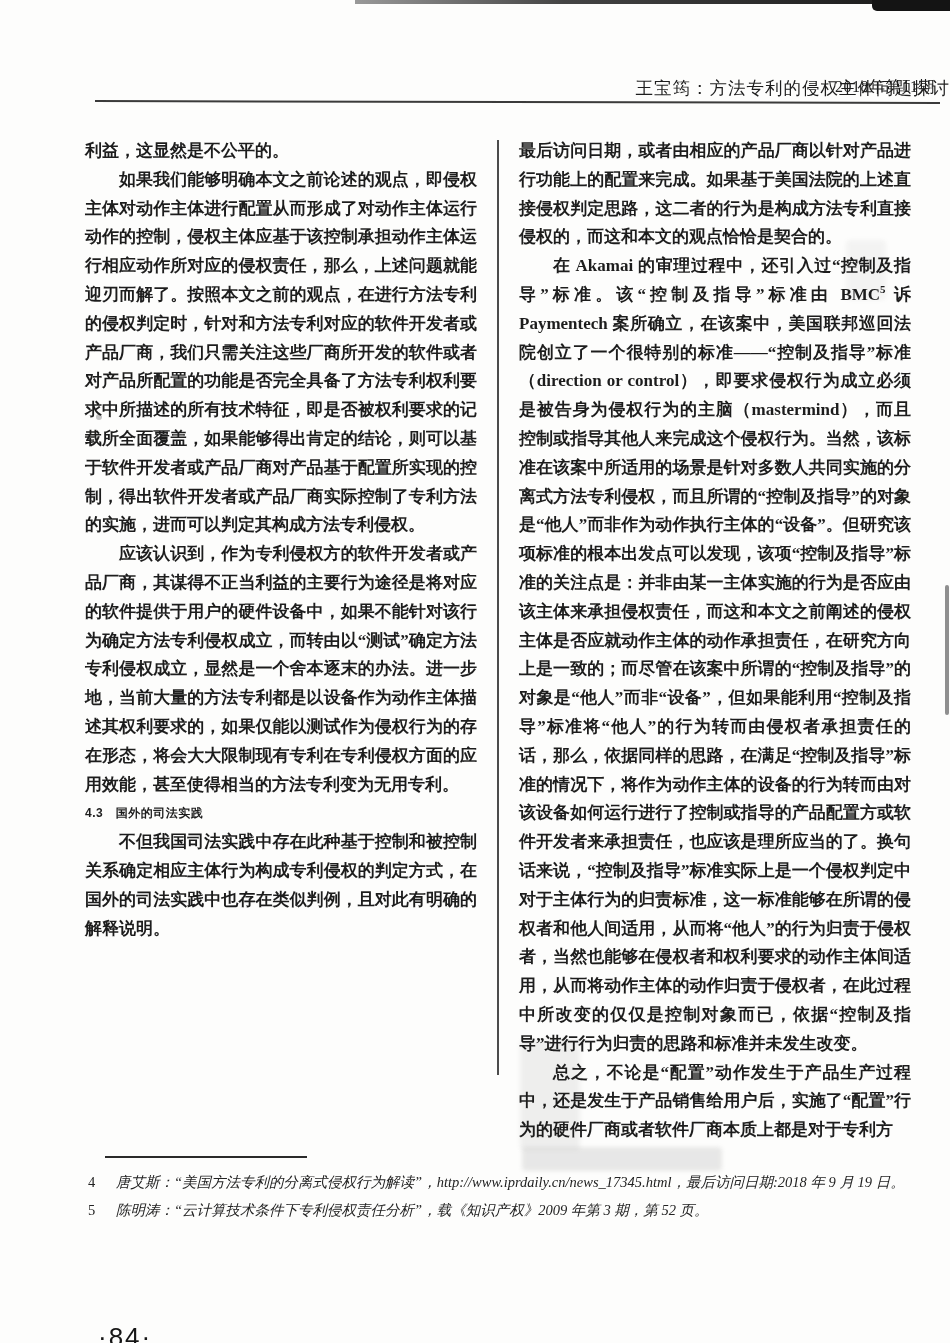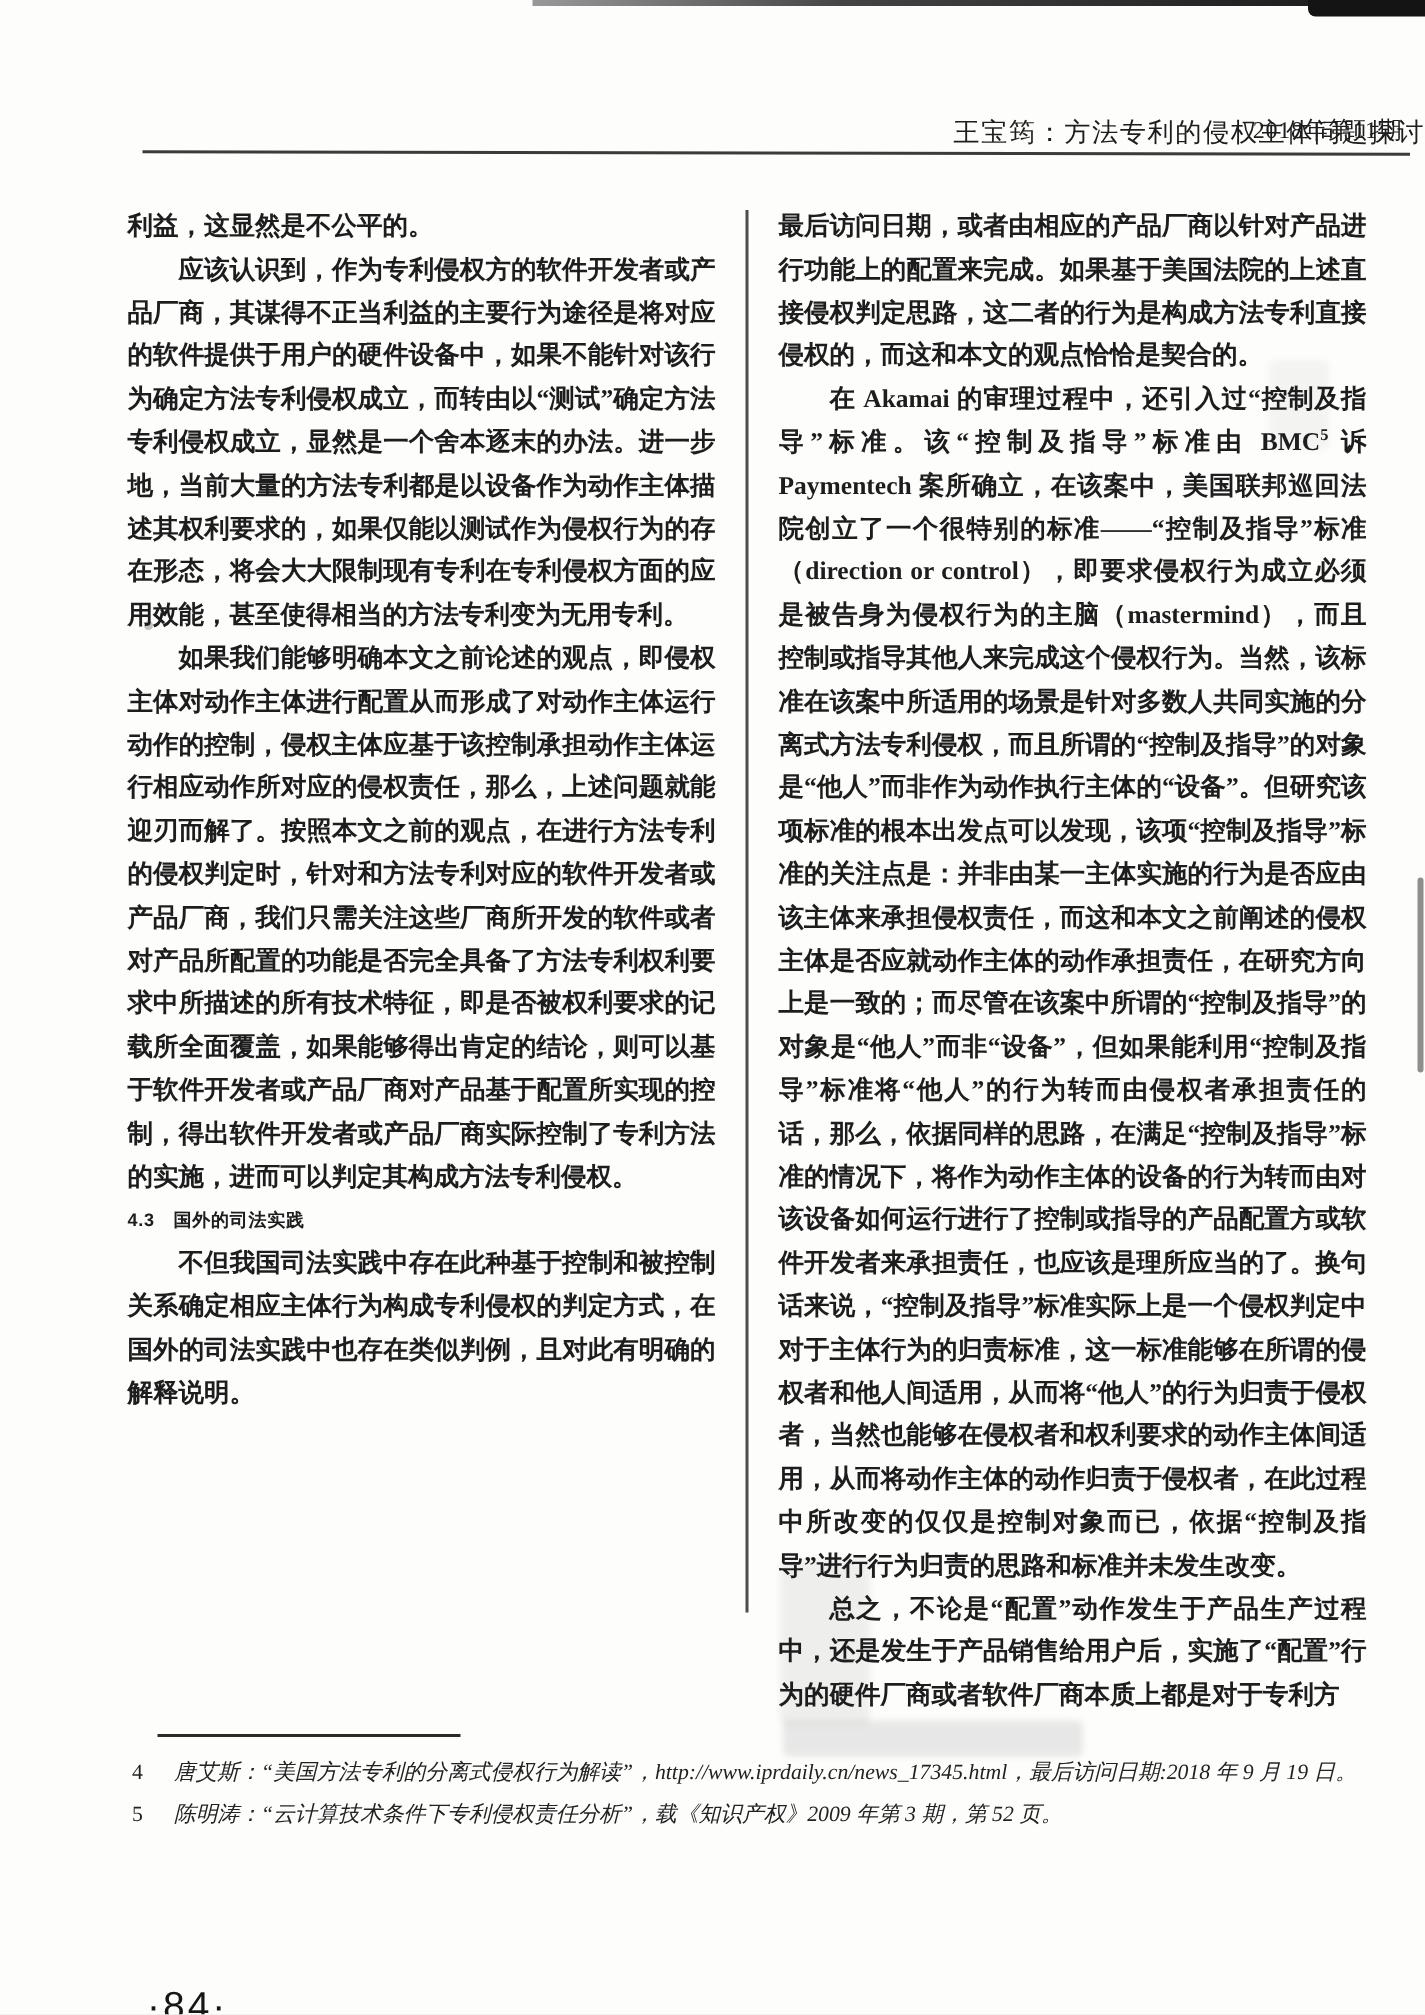--- a/index.html
+++ b/index.html
@@ -97,22 +97,22 @@
   <div class="ghost g4"></div>
 
   <div class="header-title">王宝筠：方法专利的侵权主体问题探讨</div>
   <div class="header-issue">2018年第11期</div>
   <div class="header-rule"></div>
 
   <div class="divider"></div>
 
   <div class="col col-left">
     <p class="noindent">利益，这显然是不公平的。</p>
+    <p>如果我们能够明确本文之前论述的观点，即侵权主体对动作主体进行配置从而形成了对动作主体运行动作的控制，侵权主体应基于该控制承担动作主体运行相应动作所对应的侵权责任，那么，上述问题就能迎刃而解了。按照本文之前的观点，在进行方法专利的侵权判定时，针对和方法专利对应的软件开发者或产品厂商，我们只需关注这些厂商所开发的软件或者对产品所配置的功能是否完全具备了方法专利权利要求中所描述的所有技术特征，即是否被权利要求的记载所全面覆盖，如果能够得出肯定的结论，则可以基于软件开发者或产品厂商对产品基于配置所实现的控制，得出软件开发者或产品厂商实际控制了专利方法的实施，进而可以判定其构成方法专利侵权。</p>
     <p>应该认识到，作为专利侵权方的软件开发者或产品厂商，其谋得不正当利益的主要行为途径是将对应的软件提供于用户的硬件设备中，如果不能针对该行为确定方法专利侵权成立，而转由以“测试”确定方法专利侵权成立，显然是一个舍本逐末的办法。进一步地，当前大量的方法专利都是以设备作为动作主体描述其权利要求的，如果仅能以测试作为侵权行为的存在形态，将会大大限制现有专利在专利侵权方面的应用效能，甚至使得相当的方法专利变为无用专利。</p>
-    <p>如果我们能够明确本文之前论述的观点，即侵权主体对动作主体进行配置从而形成了对动作主体运行动作的控制，侵权主体应基于该控制承担动作主体运行相应动作所对应的侵权责任，那么，上述问题就能迎刃而解了。按照本文之前的观点，在进行方法专利的侵权判定时，针对和方法专利对应的软件开发者或产品厂商，我们只需关注这些厂商所开发的软件或者对产品所配置的功能是否完全具备了方法专利权利要求中所描述的所有技术特征，即是否被权利要求的记载所全面覆盖，如果能够得出肯定的结论，则可以基于软件开发者或产品厂商对产品基于配置所实现的控制，得出软件开发者或产品厂商实际控制了专利方法的实施，进而可以判定其构成方法专利侵权。</p>
     <p class="sect-heading">4.3　国外的司法实践</p>
     <p>不但我国司法实践中存在此种基于控制和被控制关系确定相应主体行为构成专利侵权的判定方式，在国外的司法实践中也存在类似判例，且对此有明确的解释说明。</p>
   </div>
 
   <div class="col col-right">
     <p class="noindent">最后访问日期，或者由相应的产品厂商以针对产品进行功能上的配置来完成。如果基于美国法院的上述直接侵权判定思路，这二者的行为是构成方法专利直接侵权的，而这和本文的观点恰恰是契合的。</p>
     <p><span>在 Akamai 的审理过程中，还引入过“控制及指导”标准。该“控制及指导”标准由 BMC</span><sup>5</sup><span> 诉 Paymentech 案所确立，在该案中，美国联邦巡回法院创立了一个很特别的标准——“控制及指导”标准（direction or control），即要求侵权行为成立必须是被告身为侵权行为的主脑（mastermind），而且控制或指导其他人来完成这个侵权行为。当然，该标准在该案中所适用的场景是针对多数人共同实施的分离式方法专利侵权，而且所谓的“控制及指导”的对象是“他人”而非作为动作执行主体的“设备”。但研究该项标准的根本出发点可以发现，该项“控制及指导”标准的关注点是：并非由某一主体实施的行为是否应由该主体来承担侵权责任，而这和本文之前阐述的侵权主体是否应就动作主体的动作承担责任，在研究方向上是一致的；而尽管在该案中所谓的“控制及指导”的对象是“他人”而非“设备”，但如果能利用“控制及指导”标准将“他人”的行为转而由侵权者承担责任的话，那么，依据同样的思路，在满足“控制及指导”标准的情况下，将作为动作主体的设备的行为转而由对该设备如何运行进行了控制或指导的产品配置方或软件开发者来承担责任，也应该是理所应当的了。换句话来说，“控制及指导”标准实际上是一个侵权判定中对于主体行为的归责标准，这一标准能够在所谓的侵权者和他人间适用，从而将“他人”的行为归责于侵权者，当然也能够在侵权者和权利要求的动作主体间适用，从而将动作主体的动作归责于侵权者，在此过程中所改变的仅仅是控制对象而已，依据“控制及指导”进行行为归责的思路和标准并未发生改变。</span></p>
     <p>总之，不论是“配置”动作发生于产品生产过程中，还是发生于产品销售给用户后，实施了“配置”行为的硬件厂商或者软件厂商本质上都是对于专利方</p>
   </div>
 

